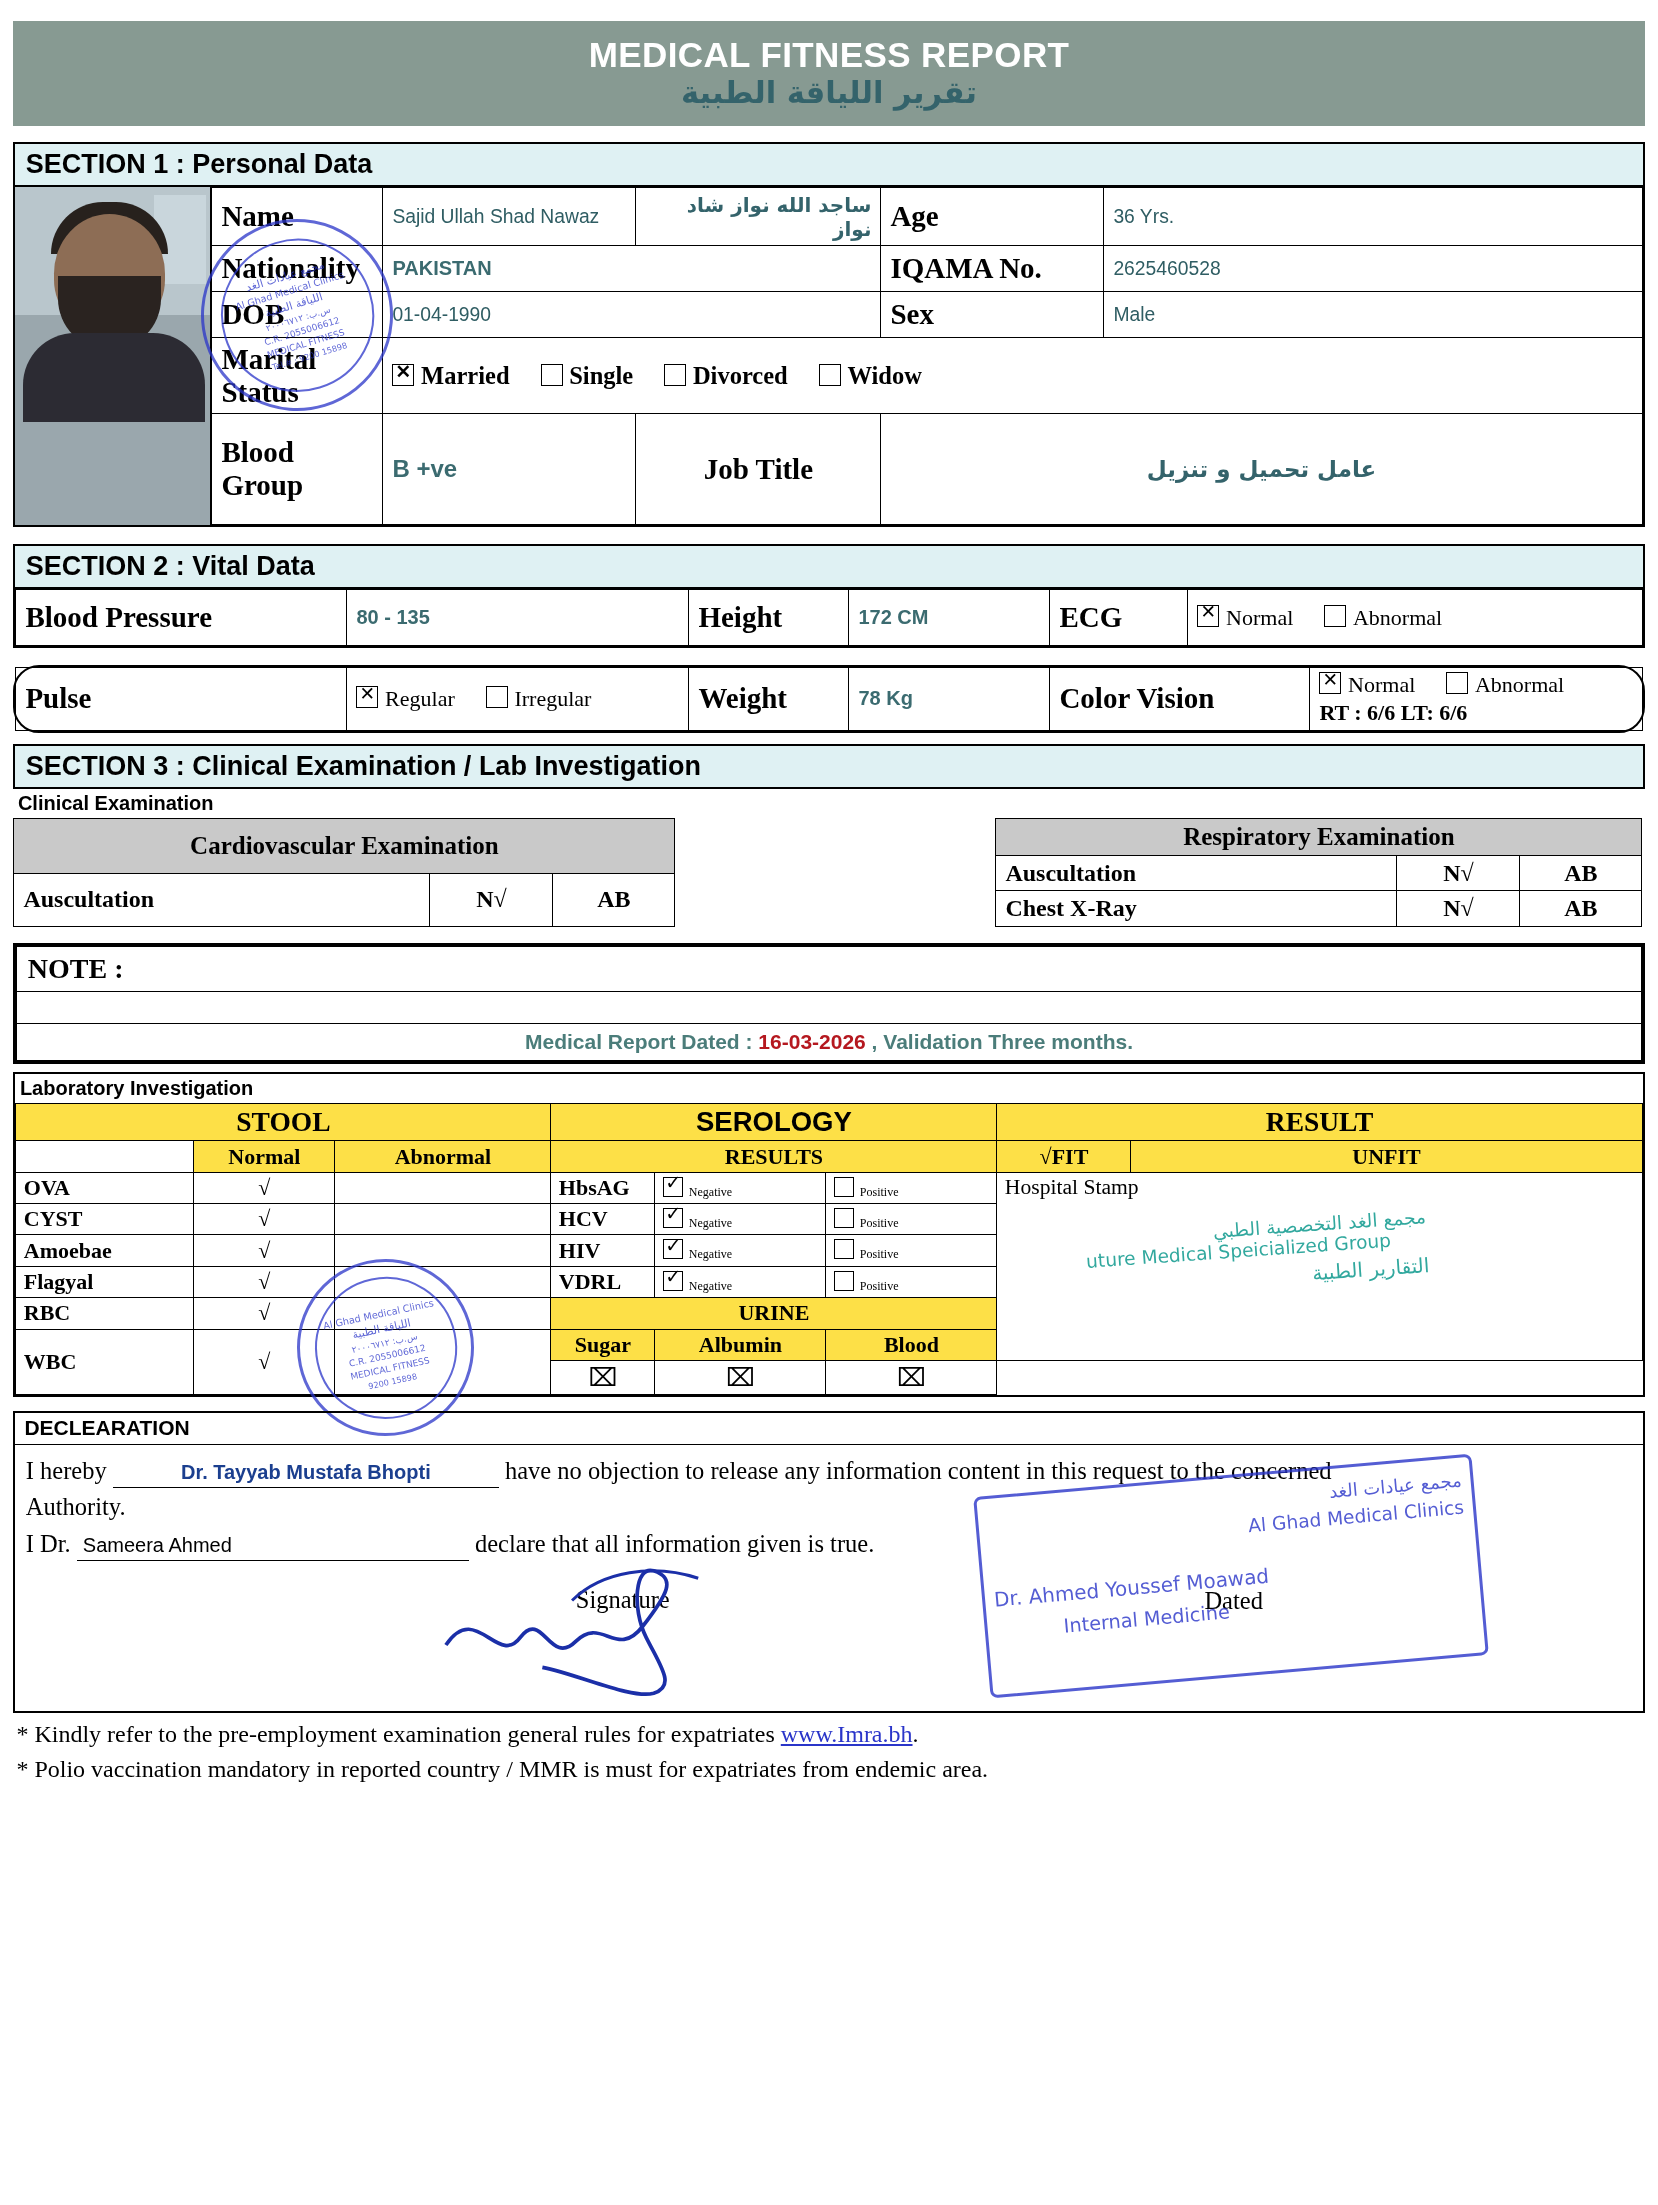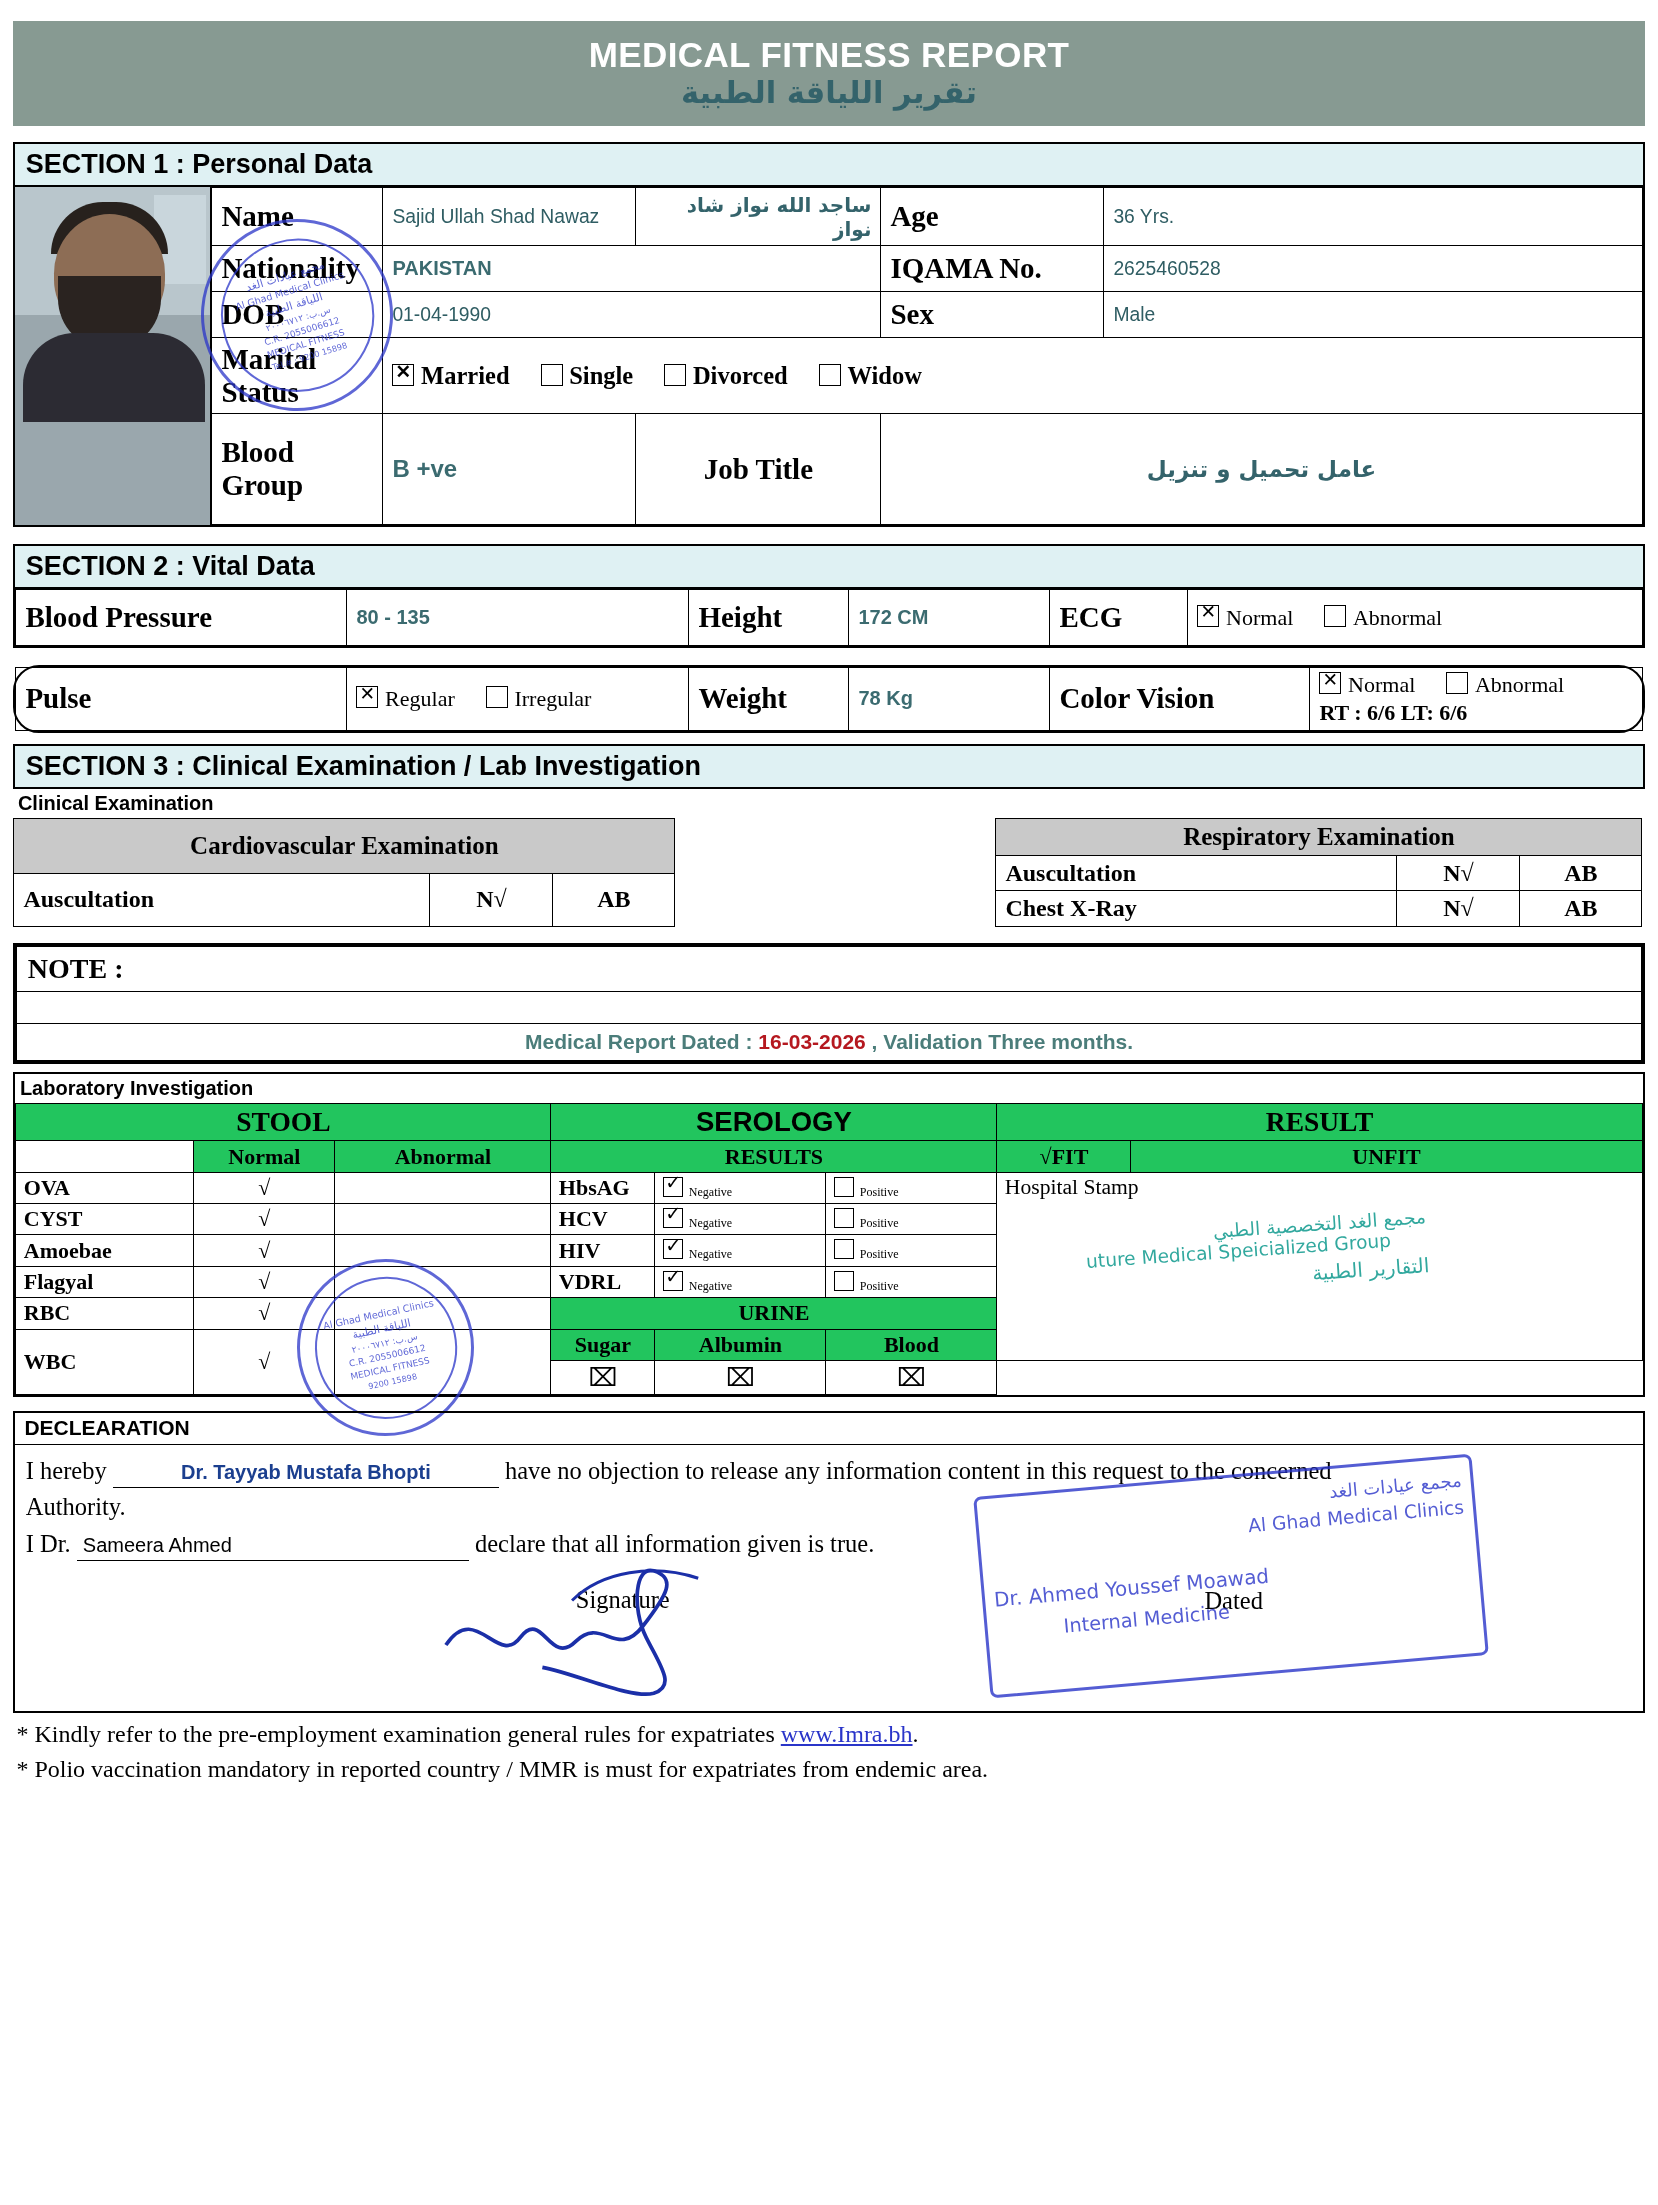--- a/index.html
+++ b/index.html
@@ -58,21 +58,21 @@
   
   .note{border:4.5px solid #000;margin-top:16.4px;}
   .note .row1{border-bottom:1.5px solid #000;font-weight:bold;font-size:28px;padding:6px 10.4px;}
   .note .row2{border-bottom:1.5px solid #000;height:31px;}
   .note .row3{text-align:center;padding:6px;font-family:"Liberation Sans",sans-serif;font-weight:bold;font-size:21px;color:#4b7d7a;}
   .note .row3 b{color:#b5181f;}
 
   
   .lab{border:2.2px solid #000;border-top:none;}
   .lab .tbl td{padding:2.2px 7.4px;}
-  .hd-c{background:#22c55e;text-align:center;font-weight:bold;}
+  .hd-c{background:#fde047;text-align:center;font-weight:bold;}
   .big{font-size:27.5px;}
   .mid{font-size:22px;}
   .tick{font-size:22px;text-align:center;}
   .ck{display:inline-block;width:18px;height:18px;border:1.5px solid #000;vertical-align:-1.5px;margin-right:6px;position:relative;}
   .ck.v::after{content:"\2713";position:absolute;left:1.5px;top:-6.7px;font-size:19.3px;}
   .bigx{font-size:25px;}
 
   
   .decl{border:2.2px solid #000;margin-top:13.4px;position:relative;}
   .decl .hdr{font-family:"Liberation Sans",sans-serif;font-weight:bold;font-size:21px;padding:3.7px 9px;border-bottom:1.5px solid #000;}

